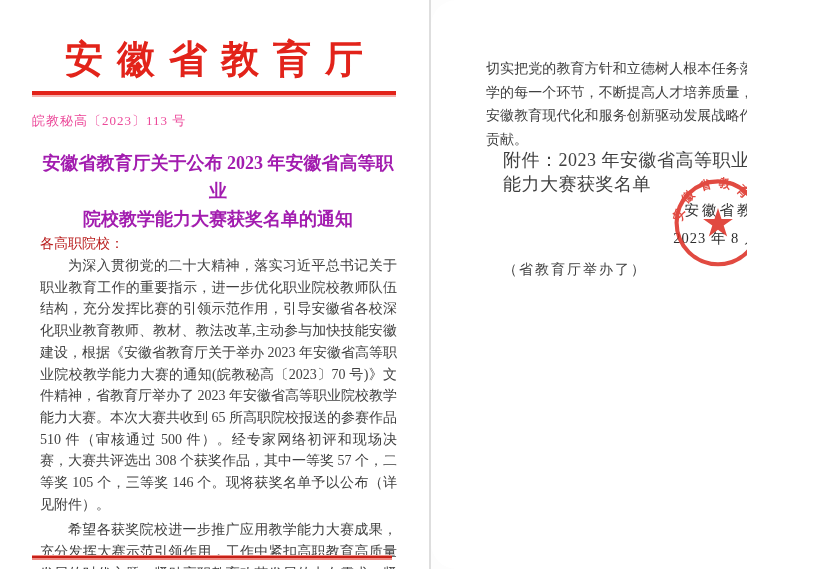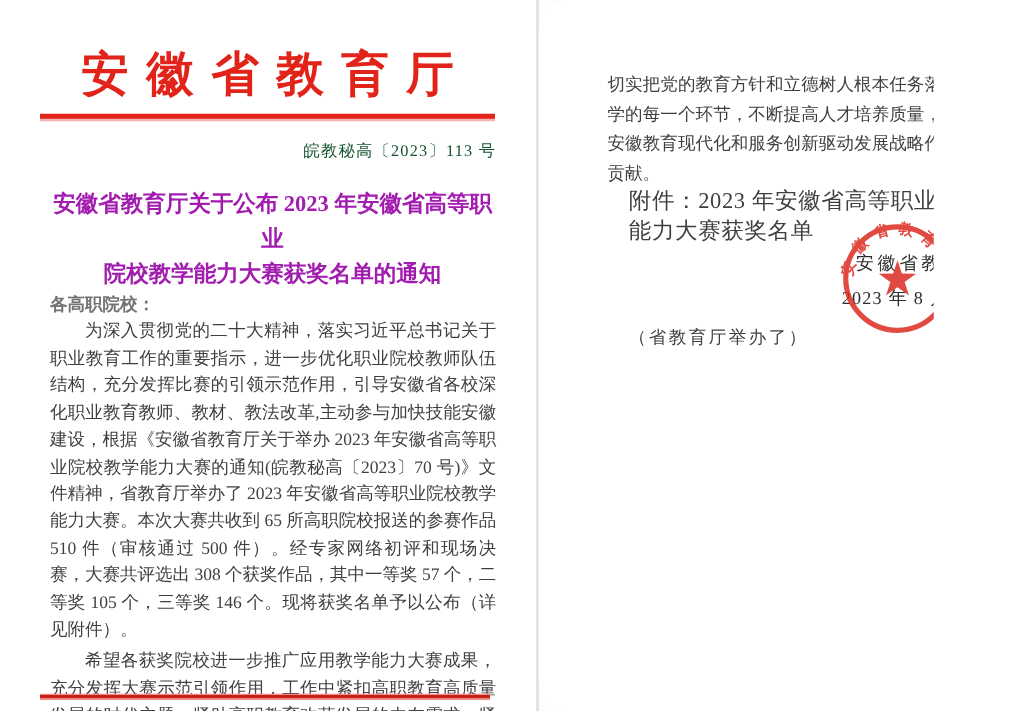--- a/index.html
+++ b/index.html
@@ -16,29 +16,29 @@
   .agency-header{
     position:absolute;left:30px;top:34px;width:368px;
     text-align:center;font-size:38px;font-weight:bold;color:#e2231a;
     letter-spacing:14px;text-indent:14px;white-space:nowrap;
   }
   .red-rule-top{
     position:absolute;left:32px;top:91px;width:364px;height:4px;
     background:#e2231a;box-shadow:0 2px 0 rgba(226,35,26,.35);
   }
   .doc-number{
-    position:absolute;left:32px;top:112px;width:365px;text-align:right;
-    font-size:13px;color:#14532d;letter-spacing:1px;
+    position:absolute;left:32px;top:112px;width:365px;
+    font-size:13px;color:#ec4899;letter-spacing:1px;
   }
   .doc-title{
     position:absolute;left:38px;top:149px;width:360px;text-align:center;
     font-size:18px;line-height:28px;font-weight:bold;color:#a21caf;
   }
   .salutation{
-    position:absolute;left:40px;top:235px;font-size:14px;color:#737373;font-weight:bold;
+    position:absolute;left:40px;top:235px;font-size:14px;color:#b91c1c;
   }
   .body-text{
     position:absolute;left:40px;top:255px;width:357px;
     font-size:14px;line-height:21.7px;color:#3f3f3f;
     text-align:justify;text-justify:inter-ideograph;
   }
   .body-text p{margin:0;text-indent:2em;}
   .body-text p + p{margin-top:4px;}
   .red-rule-bottom{
     position:absolute;left:32px;top:555px;width:360px;height:5px;

